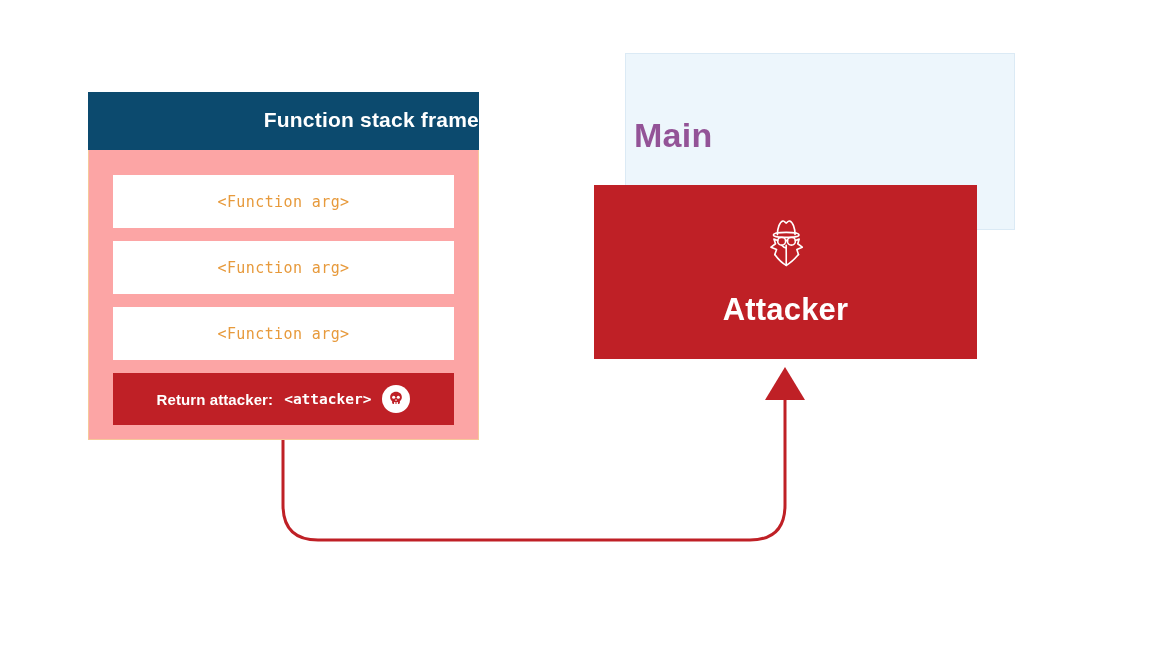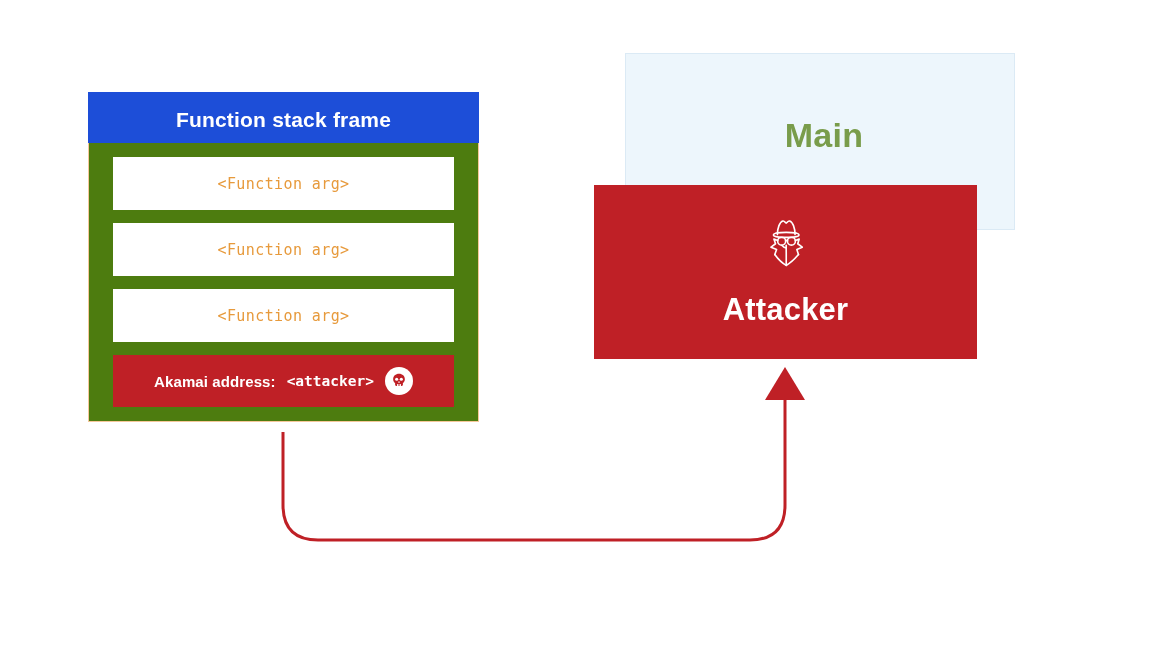--- a/index.html
+++ b/index.html
@@ -28,50 +28,49 @@
     background: #e8f4fb;
     border: 1px solid #cfe4f2;
     box-sizing: border-box;
     opacity: 0.75;
   }
   .main-box .main-label {
     position: absolute;
     left: 8px;
     right: 0;
     top: 62px;
-    text-align: center;
     font-size: 34px;
     font-weight: bold;
-    color: #4d7c0f;
+    color: #701a75;
     letter-spacing: 0.3px;
   }
 
   
   .stack-frame {
     position: absolute;
     left: 88px;
     top: 92px;
     width: 391px;
     box-sizing: border-box;
   }
   .stack-header {
-    background: #1d4ed8;
+    background: #0c4a6e;
     color: #ffffff;
     font-size: 21px;
     font-weight: bold;
-    text-align: center;
-    padding: 16px 0 11px 0;
+    text-align: right;
+    padding: 16px 0 18px 0;
     letter-spacing: 0.2px;
   }
   .stack-body {
-    background: #4d7c0f;
+    background: #fca5a5;
     border: 1px solid #f6c89a;
     border-top: none;
     box-sizing: border-box;
-    padding: 14px 24px 14px 24px;
+    padding: 25px 24px 14px 24px;
   }
   .stack-row {
     background: #ffffff;
     height: 53px;
     display: flex;
     align-items: center;
     justify-content: center;
     margin-bottom: 13px;
   }
   .stack-row .arg-text {
@@ -183,21 +182,21 @@
 
       <div class="stack-row">
         <span class="arg-text">&lt;Function arg&gt;</span>
       </div>
 
       <div class="stack-row">
         <span class="arg-text">&lt;Function arg&gt;</span>
       </div>
 
       <div class="stack-row-danger">
-        <span class="ret-label">Akamai address:</span>
+        <span class="ret-label">Return attacker:</span>
         <span class="ret-value">&lt;attacker&gt;</span>
         <span class="skull-badge">
           <svg width="18" height="18" viewBox="0 0 24 24" xmlns="http://www.w3.org/2000/svg">
             <path d="M12 2.2c-4.6 0-7.8 3.1-7.8 7.3 0 2.4 1.1 4.2 2.6 5.3v2.1c0 .9.7 1.6 1.6 1.6h7.2c.9 0 1.6-.7 1.6-1.6v-2.1c1.5-1.1 2.6-2.9 2.6-5.3 0-4.2-3.2-7.3-7.8-7.3z" fill="#bf2026"></path>
             <circle cx="8.9" cy="9.6" r="2.1" fill="#ffffff"></circle>
             <circle cx="15.1" cy="9.6" r="2.1" fill="#ffffff"></circle>
             <path d="M12 12.4c-.5 0-.9.5-.9 1.1s.4 1.1.9 1.1.9-.5.9-1.1-.4-1.1-.9-1.1z" fill="#ffffff"></path>
             <rect x="9.3" y="16.1" width="1.3" height="2.6" fill="#ffffff"></rect>
             <rect x="11.35" y="16.1" width="1.3" height="2.6" fill="#ffffff"></rect>
             <rect x="13.4" y="16.1" width="1.3" height="2.6" fill="#ffffff"></rect>

